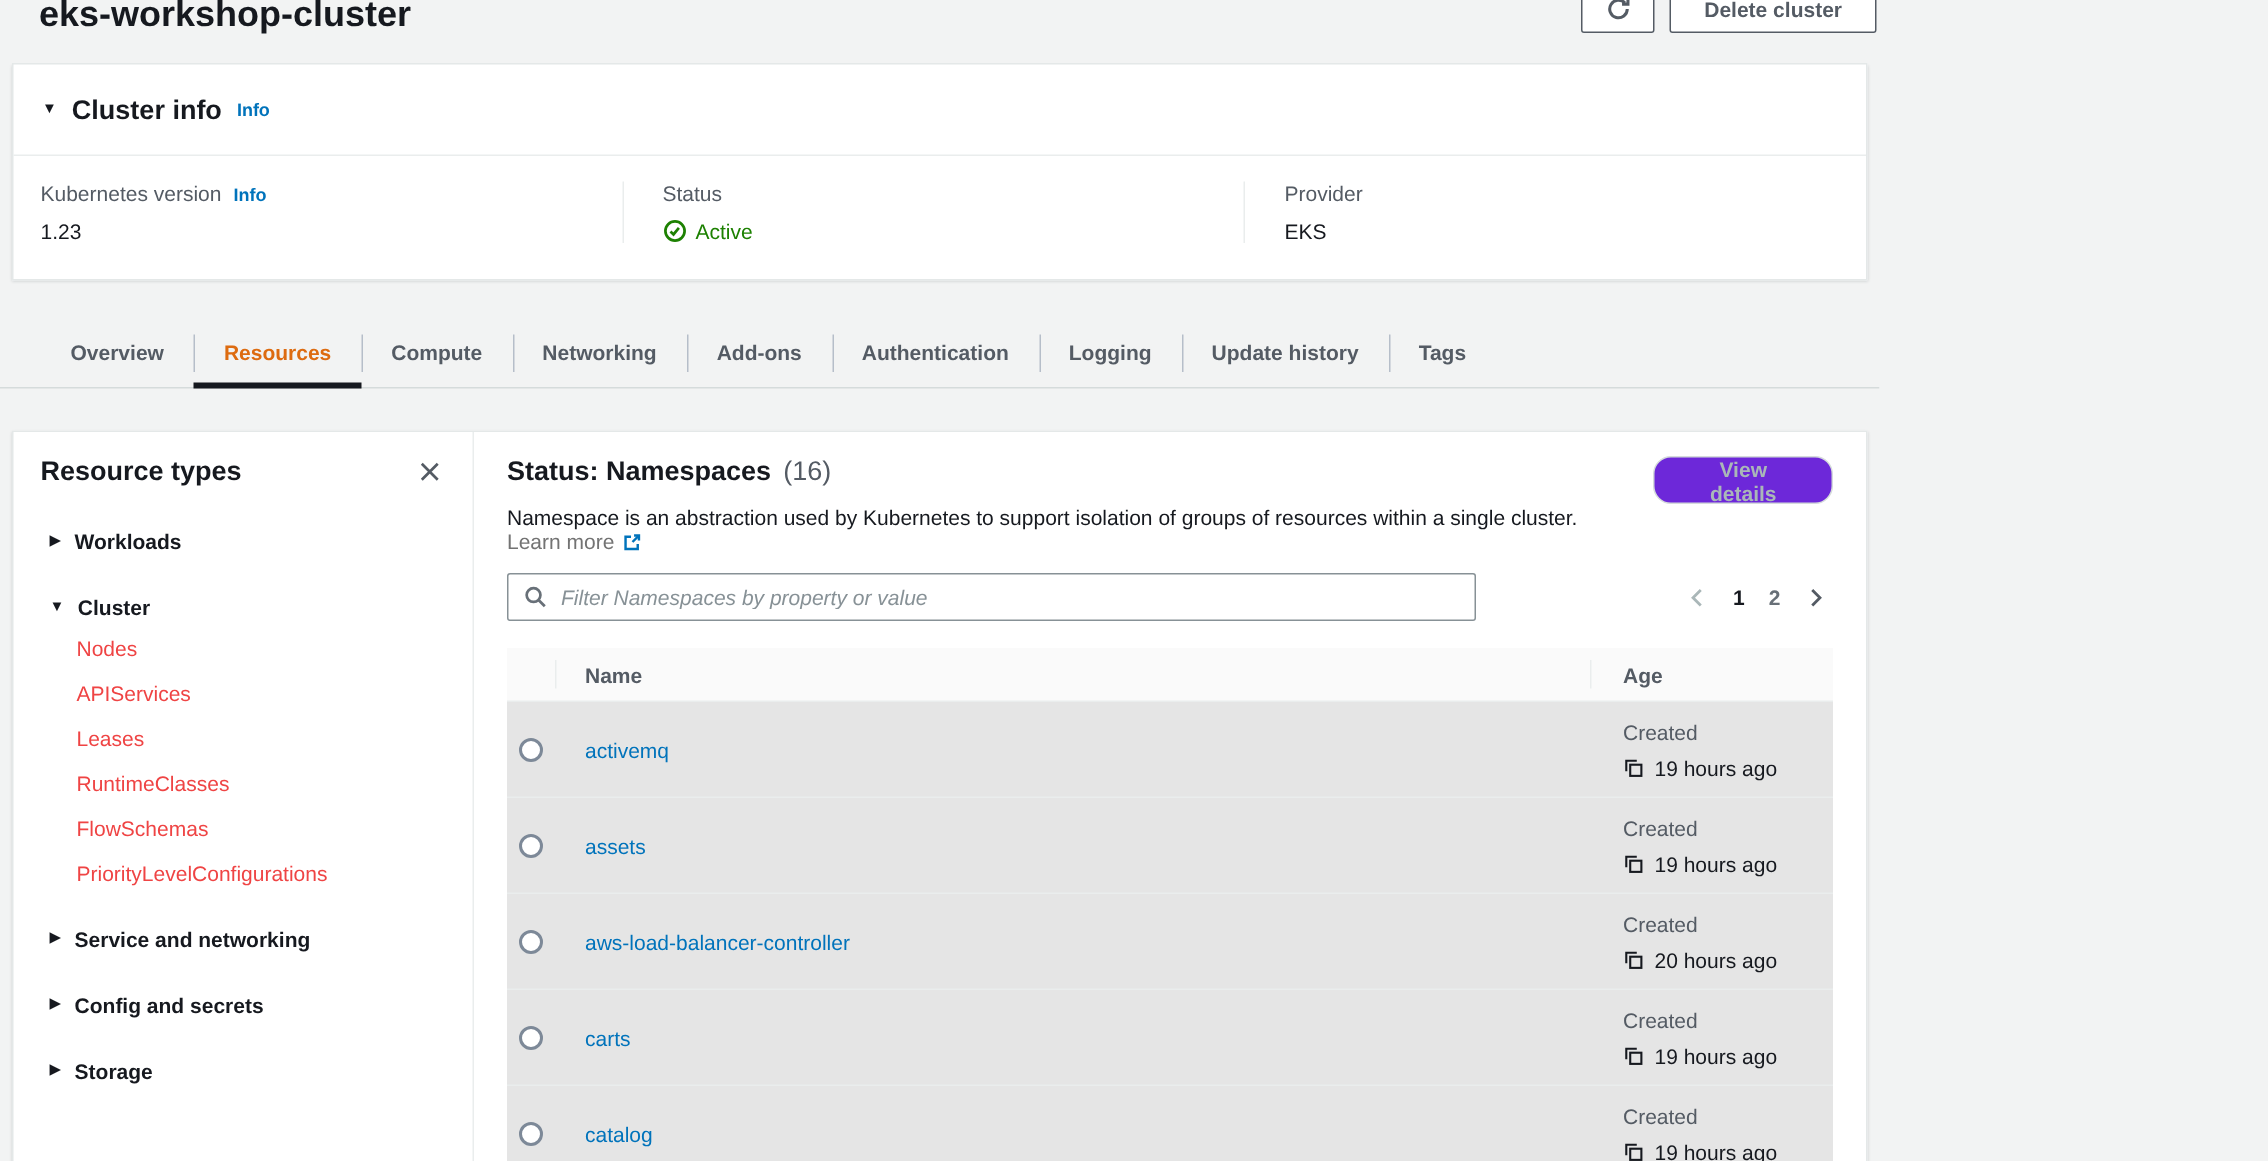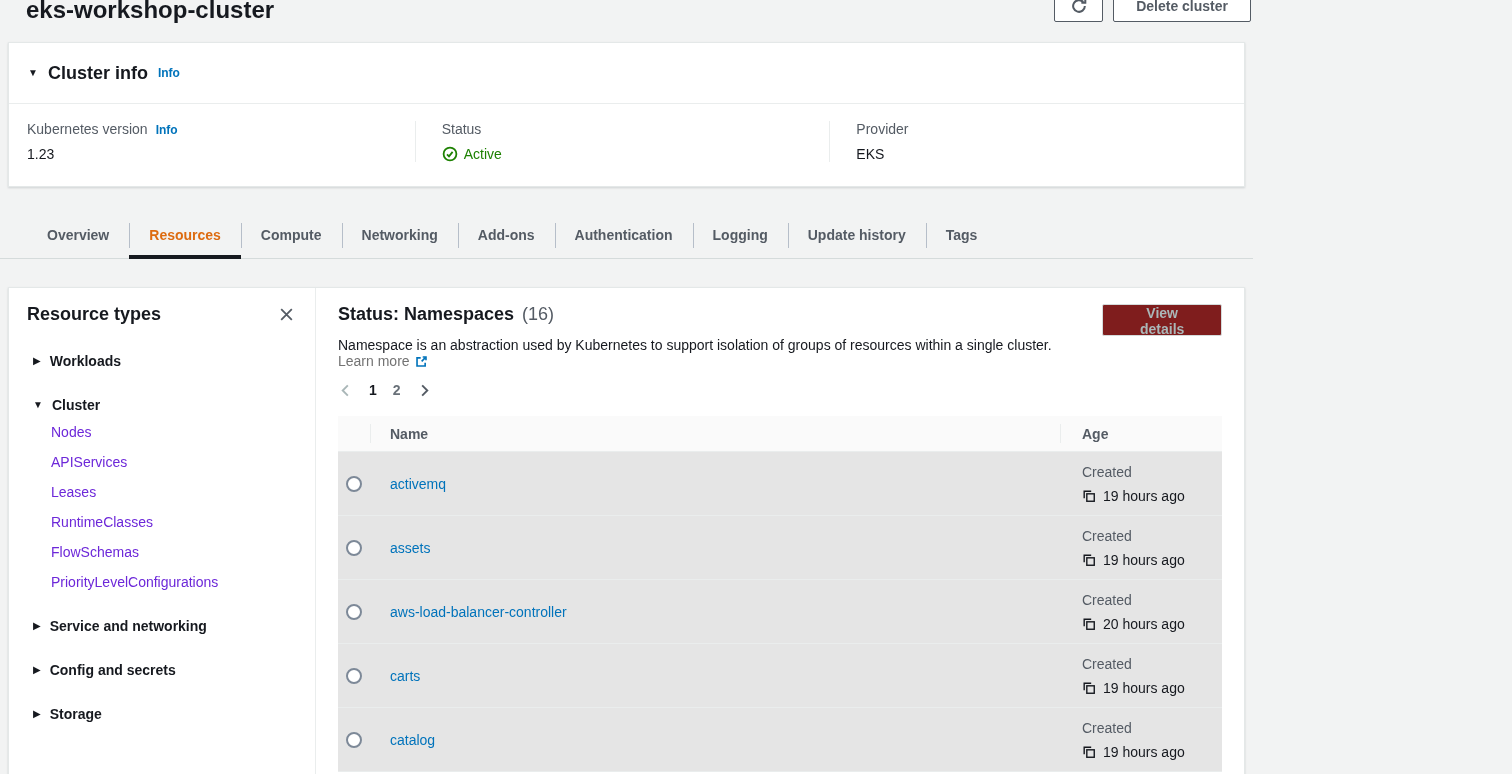--- a/index.html
+++ b/index.html
@@ -72,35 +72,35 @@
   .sidebar { width:307px; flex:none; border-right:1px solid #eaeded; padding:16px 12px; }
   .sidebar-head { display:flex; align-items:center; justify-content:space-between; padding:0 6px 0 6px; }
   .sidebar-title { font-size:18px; font-weight:700; }
   .icon-btn { background:none; border:none; cursor:pointer; padding:2px; display:flex; }
   .tree { margin-top:14px; }
   .tree-section { margin-top:28px; padding-left:12px; display:flex; gap:9px; align-items:center; cursor:pointer; }
   .tree-section .label { font-weight:700; color:#16191f; }
   .tree-children { margin-top:4px; }
   .tree-child {
     padding-left:30px; height:30px; display:flex; align-items:center;
-    color:#6d28d9; cursor:pointer;
+    color:#ef4444; cursor:pointer;
   }
   .tree-child.selected { color:#ec7211; font-weight:700; }
 
   
   .content { flex:1; padding:16px 22px 0 22px; min-width:0; }
   .content-head { display:flex; justify-content:space-between; align-items:flex-start; }
   .ct-title-row { display:flex; gap:8px; align-items:baseline; }
   .ct-title { font-size:18px; font-weight:700; }
   .ct-count { font-size:18px; color:#545b64; font-weight:400; }
   .ct-desc { margin-top:12px; color:#16191f; }
   .learn-more { color:#737373; text-decoration:none; cursor:pointer; display:inline-flex; gap:5px; align-items:center; }
   .btn-disabled {
-    border:1px solid #d5dbdb; color:#aab7b8; background:#7f1d1d; height:32px;
-    padding:0 21px; font-weight:700; font-size:14px; border-radius:2px; font-family:inherit;
+    border:1px solid #d5dbdb; color:#aab7b8; background:#6d28d9; height:32px;
+    padding:0 21px; font-weight:700; font-size:14px; border-radius:12px; font-family:inherit;
   }
 
   .toolbar { display:flex; justify-content:space-between; align-items:center; margin-top:13px; }
   .filter-box {
     width:646px; height:32px; border:1px solid #879196; border-radius:2px; background:#fff;
     display:flex; align-items:center; gap:9px; padding:0 10px;
   }
   .filter-box input {
     border:none; outline:none; flex:1; font-size:14px; font-family:inherit; color:#16191f; background:transparent;
   }
@@ -269,20 +269,29 @@
                     <path d="M13 3L8.2 7.8" stroke="#0073bb" stroke-width="2"></path>
                   </svg>
               </span>
             </a>
           </div>
         </div>
         <button class="btn-disabled">View details</button>
       </div>
 
       <div class="toolbar">
+        <div class="filter-box">
+          <span class="icon">
+            <svg width="16" height="16" viewBox="0 0 16 16">
+                <circle cx="6.7" cy="6.7" r="4.6" fill="none" stroke="#687078" stroke-width="1.8"></circle>
+                <path d="M10.2 10.2l4 4" stroke="#687078" stroke-width="1.8"></path>
+              </svg>
+          </span>
+          <input type="text" placeholder="Filter Namespaces by property or value" style="">
+        </div>
         <div class="pagination">
           <span class="pg-chevron disabled">
             <svg width="15" height="15" viewBox="0 0 16 16">
                 <path d="M10.5 2.5L5 8l5.5 5.5" fill="none" stroke="currentColor" stroke-width="2"></path>
               </svg>
           </span>
           <span class="pg-num current">1</span>
           <span class="pg-num">2</span>
           <span class="pg-chevron">
             <svg width="15" height="15" viewBox="0 0 16 16">

